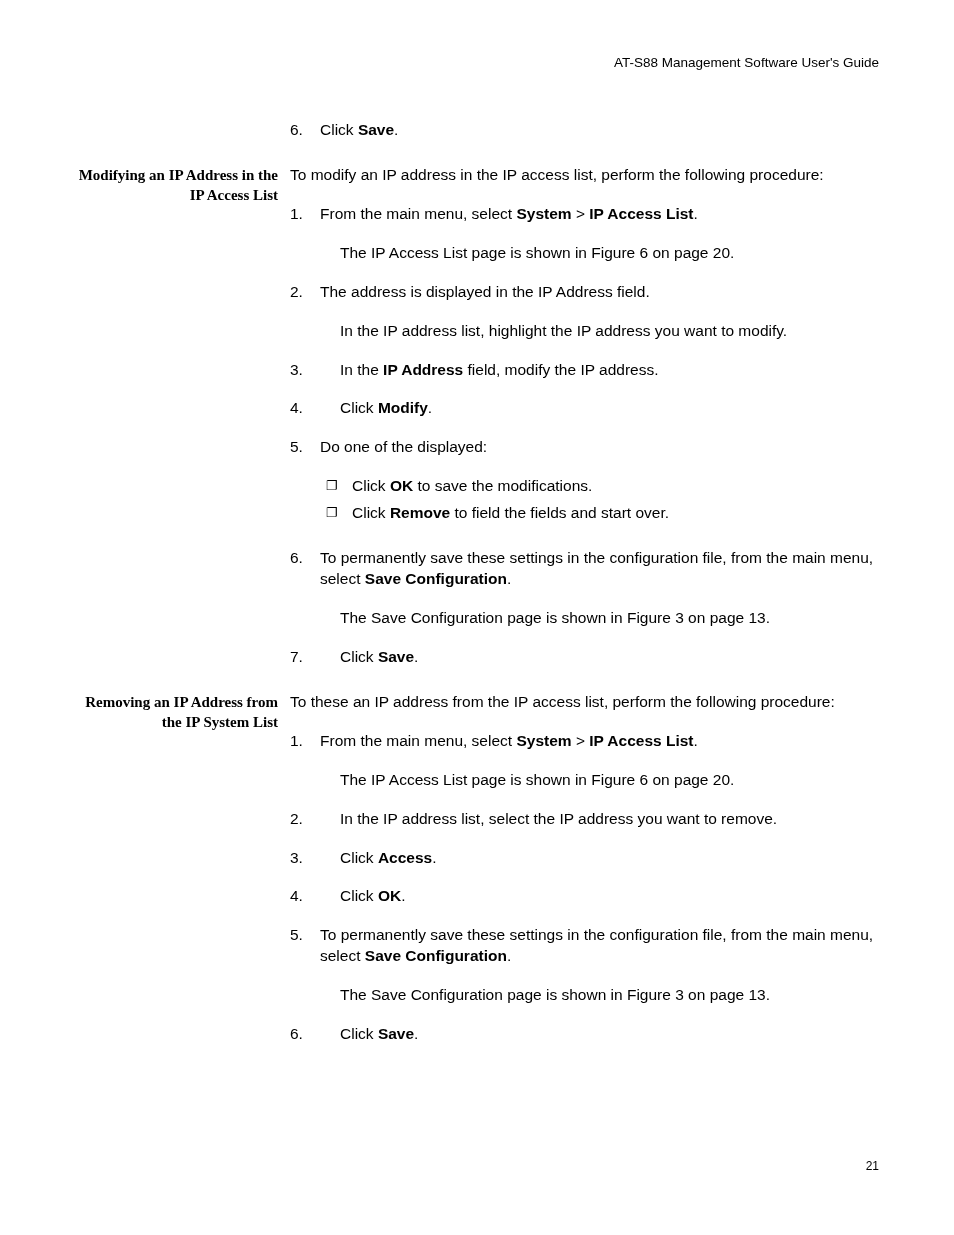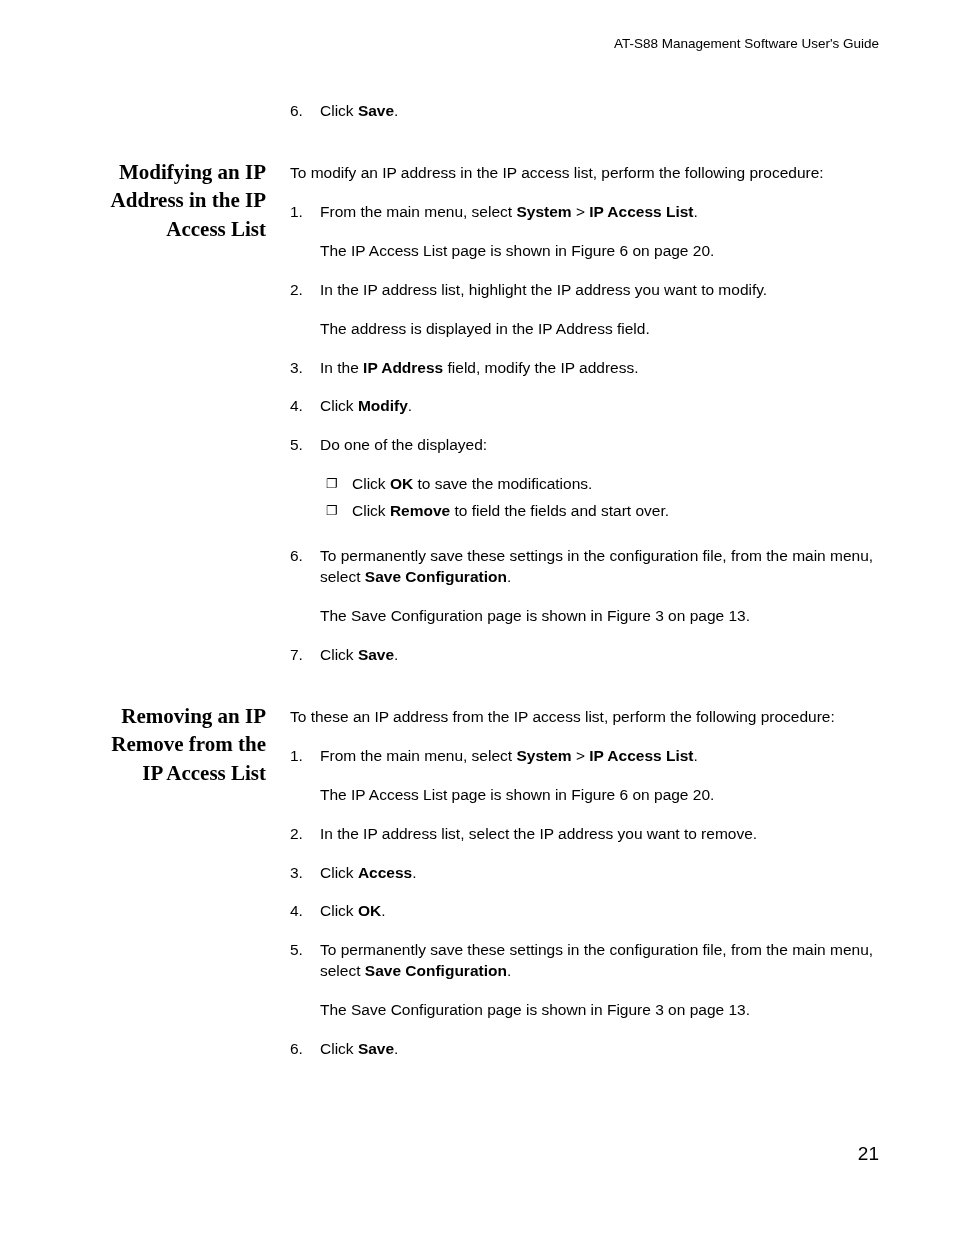--- a/index.html
+++ b/index.html
@@ -7,21 +7,21 @@
     padding: 0;
     background: #fff;
     font-family: Arial, Helvetica, sans-serif;
     color: #000;
     width: 954px;
     height: 1235px;
     position: relative;
     box-sizing: border-box;
   }
   .page {
-    padding: 36px 75px 0 75px;
+    padding: 55px 75px 0 75px;
     box-sizing: border-box;
     position: relative;
     height: 100%;
   }
   .header {
     text-align: right;
     font-size: 13.5px;
     font-family: Arial, Helvetica, sans-serif;
     margin-bottom: 50px;
   }
@@ -35,31 +35,31 @@
   .left {
     width: 215px;
     flex: 0 0 215px;
     text-align: right;
     padding-right: 12px;
     box-sizing: border-box;
   }
   .left h2 {
     font-family: "Times New Roman", Times, serif;
     font-weight: bold;
-    font-size: 21px;
-    margin: 12px;
+    font-size: 15px;
+    margin: 0;
     line-height: 1.35;
   }
   .right {
     flex: 1;
     font-size: 15.5px;
     line-height: 1.35;
   }
   .right p {
-    margin: 17px 0 18px 0;
+    margin: 0 0 18px 0;
   }
   .ol {
     margin: 0;
     padding: 0;
     list-style: none;
   }
   .ol > li {
     display: flex;
     margin: 0 0 18px 0;
   }
@@ -68,20 +68,21 @@
     flex: 0 0 30px;
   }
   .ol > li > .body {
     flex: 1;
   }
   .ol > li > .body p {
     margin: 0 0 18px 0;
   }
   .ol > li > .body p:last-child {
     margin-bottom: 0;
+    margin-left: 20px;
   }
   .sub {
     margin: 0;
     padding: 0 0 0 6px;
     list-style: none;
   }
   .sub > li {
     display: flex;
     margin: 4px 0 6px 0;
   }
@@ -90,23 +91,23 @@
     flex: 0 0 26px;
     font-size: 13px;
     line-height: 1.5;
   }
   .sub > li > .txt {
     flex: 1;
   }
   b { font-weight: bold; }
   .pgnum {
     position: absolute;
-    bottom: 70px;
+    bottom: 62px;
     right: 75px;
-    font-size: 19px;
+    font-size: 12px;
   }
   .sect-gap { height: 6px; }
 </style>
 </head>
 <body>
 
 <div class="page">
 
   <div class="header">AT-S88 Management Software User's Guide</div>
 
@@ -138,22 +139,22 @@
             <li>
               <span class="num">1.</span>
               <span class="body">
                 <p><span>From the main menu, select </span><b>System</b><span> &gt; </span><b>IP Access List</b><span>.</span></p>
                 <p>The IP Access List page is shown in Figure 6 on page 20.</p>
               </span>
             </li>
             <li>
               <span class="num">2.</span>
               <span class="body">
+                <p>The address is displayed in the IP Address field.</p>
                 <p><span>In the IP address list, highlight the IP address you want to modify.</span></p>
-                <p>The address is displayed in the IP Address field.</p>
               </span>
             </li>
             <li>
               <span class="num">3.</span>
               <span class="body">
                 <p><span>In the </span><b>IP Address</b><span> field, modify the IP address.</span></p>
               </span>
             </li>
             <li>
               <span class="num">4.</span>
@@ -191,21 +192,21 @@
               </span>
             </li>
           </ol>
       </div>
     </div>
 
     <div class="sect-gap"></div>
 
     <div class="row">
       <div class="left">
-        <h2>Removing an IP Remove from the IP Access List</h2>
+        <h2>Removing an IP Address from the IP System List</h2>
       </div>
       <div class="right">
         <p>To these an IP address from the IP access list, perform the following procedure:</p>
         <ol class="ol" id="s2-list">
             <li>
               <span class="num">1.</span>
               <span class="body">
                 <p><span>From the main menu, select </span><b>System</b><span> &gt; </span><b>IP Access List</b><span>.</span></p>
                 <p>The IP Access List page is shown in Figure 6 on page 20.</p>
               </span>

